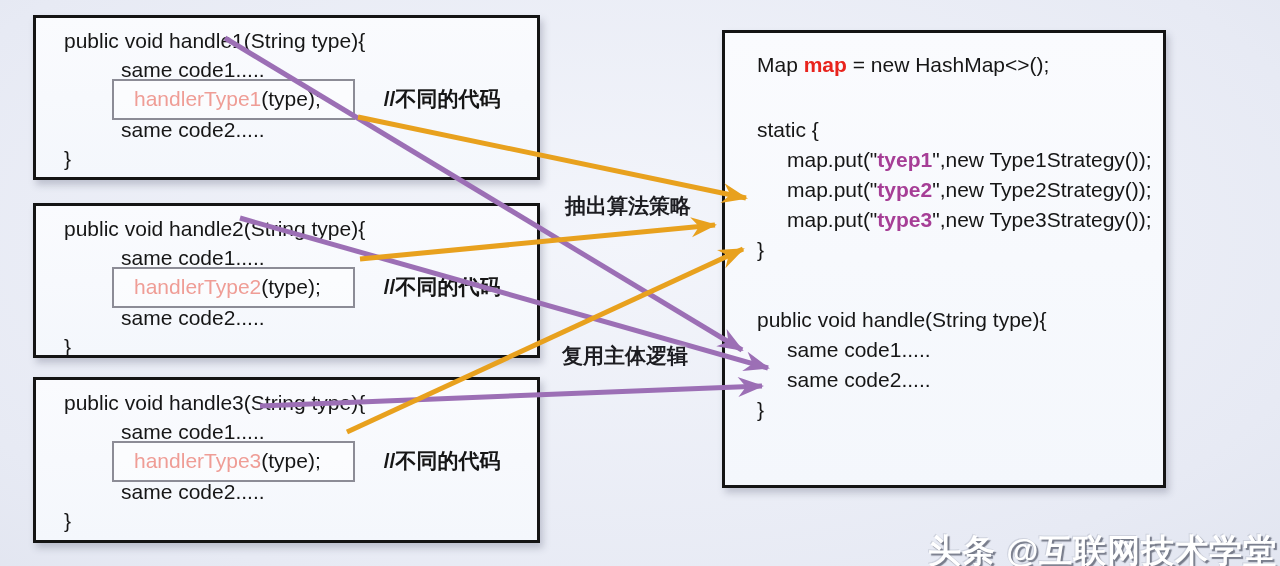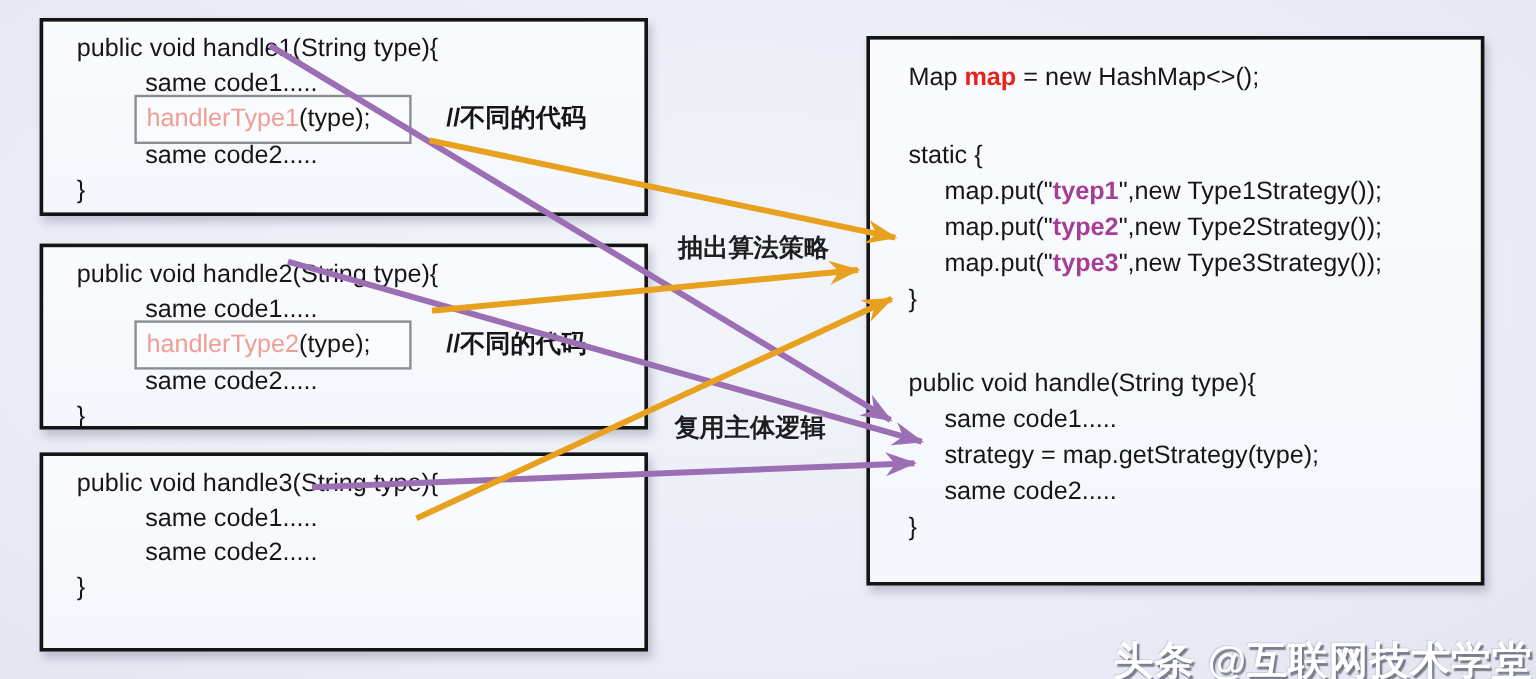--- a/index.html
+++ b/index.html
@@ -14,32 +14,32 @@
     position:absolute;
     background:linear-gradient(180deg,#fafbfe 0%,#f4f7fc 100%);
     border:3px solid #141414;
     box-shadow:3px 5px 7px rgba(60,65,90,0.25);
     color:#161616;
     font-size:21px;
     box-sizing:border-box;
   }
   .leftbox{left:33px;width:507px;padding-top:8px;}
   .leftbox .ln{line-height:29px;white-space:pre;}
-  .rightbox{left:722px;top:30px;width:515px;height:458px;padding-top:17px;}
+  .rightbox{left:722px;top:30px;width:444px;height:458px;padding-top:17px;}
   .rightbox .ln{line-height:30px;white-space:pre;padding-left:32px;}
   .rightbox .ind{padding-left:62px;}
   .gap1{margin-top:35px;}
   .gap2{margin-top:40px;}
   .sig{padding-left:28px;}
   .ind-l{padding-left:85px;}
   .hlrow{padding-left:85px;}
   .hlbox{
     display:inline-block;
     border:2px solid #8c8c96;
-    padding:3px 32px 5px 8px;
+    padding:3px 32px 5px 20px;
     margin:-5px 0 -5px -9px;
     background:rgba(255,255,255,0.45);
     white-space:pre;
   }
   .salmon{color:#EF9D96;}
   .redvar{color:#E8231D;font-weight:bold;}
   .magenta{color:#A63E96;font-weight:bold;}
   .cmt{margin-left:29px;font-weight:bold;}
   .arrowlayer{position:absolute;inset:0;pointer-events:none;z-index:5;}
   .arrowlabel{
@@ -75,34 +75,34 @@
     <div class="ln sig">public void handle2(String type){</div>
     <div class="ln ind-l">same code1.....</div>
     <div class="ln hlrow"><span class="hlbox"><span class="salmon">handlerType2</span><span>(type);</span></span><span class="cmt">//不同的代码</span></div>
     <div class="ln ind-l">same code2.....</div>
     <div class="ln sig">}</div>
   </div>
 
   <div class="codebox leftbox" style="top:377px;height:166px;">
     <div class="ln sig">public void handle3(String type){</div>
     <div class="ln ind-l">same code1.....</div>
+    <div class="ln hlrow"><span class="hlbox"><span class="salmon">handlerType3</span><span>(type);</span></span><span class="cmt">//不同的代码</span></div>
     <div class="ln ind-l">same code2.....</div>
     <div class="ln sig">}</div>
   </div>
 
   <div class="codebox rightbox">
     <div class="ln"><span>Map </span><span class="redvar">map</span><span> = new HashMap&lt;&gt;();</span></div>
     <div class="ln gap1">static {</div>
     <div class="ln ind"><span>map.put("</span><span class="magenta">tyep1</span><span>",new Type1Strategy());</span></div>
     <div class="ln ind"><span>map.put("</span><span class="magenta">type2</span><span>",new Type2Strategy());</span></div>
     <div class="ln ind"><span>map.put("</span><span class="magenta">type3</span><span>",new Type3Strategy());</span></div>
     <div class="ln">}</div>
     <div class="ln gap2">public void handle(String type){</div>
     <div class="ln ind">same code1.....</div>
-    <div class="ln ind">strategy = map.getStrategy(type);</div>
     <div class="ln ind">same code2.....</div>
     <div class="ln">}</div>
   </div>
 
   <svg class="arrowlayer" width="1280" height="566" viewBox="0 0 1280 566">
     <defs>
       <marker id="ahOrange" markerUnits="userSpaceOnUse" markerWidth="28" markerHeight="22" refX="25" refY="11" orient="auto">
         <path d="M1,1 L27,11 L1,21 L9,11 Z" fill="#E8A11E"></path>
       </marker>
       <marker id="ahPurple" markerUnits="userSpaceOnUse" markerWidth="28" markerHeight="22" refX="25" refY="11" orient="auto">

